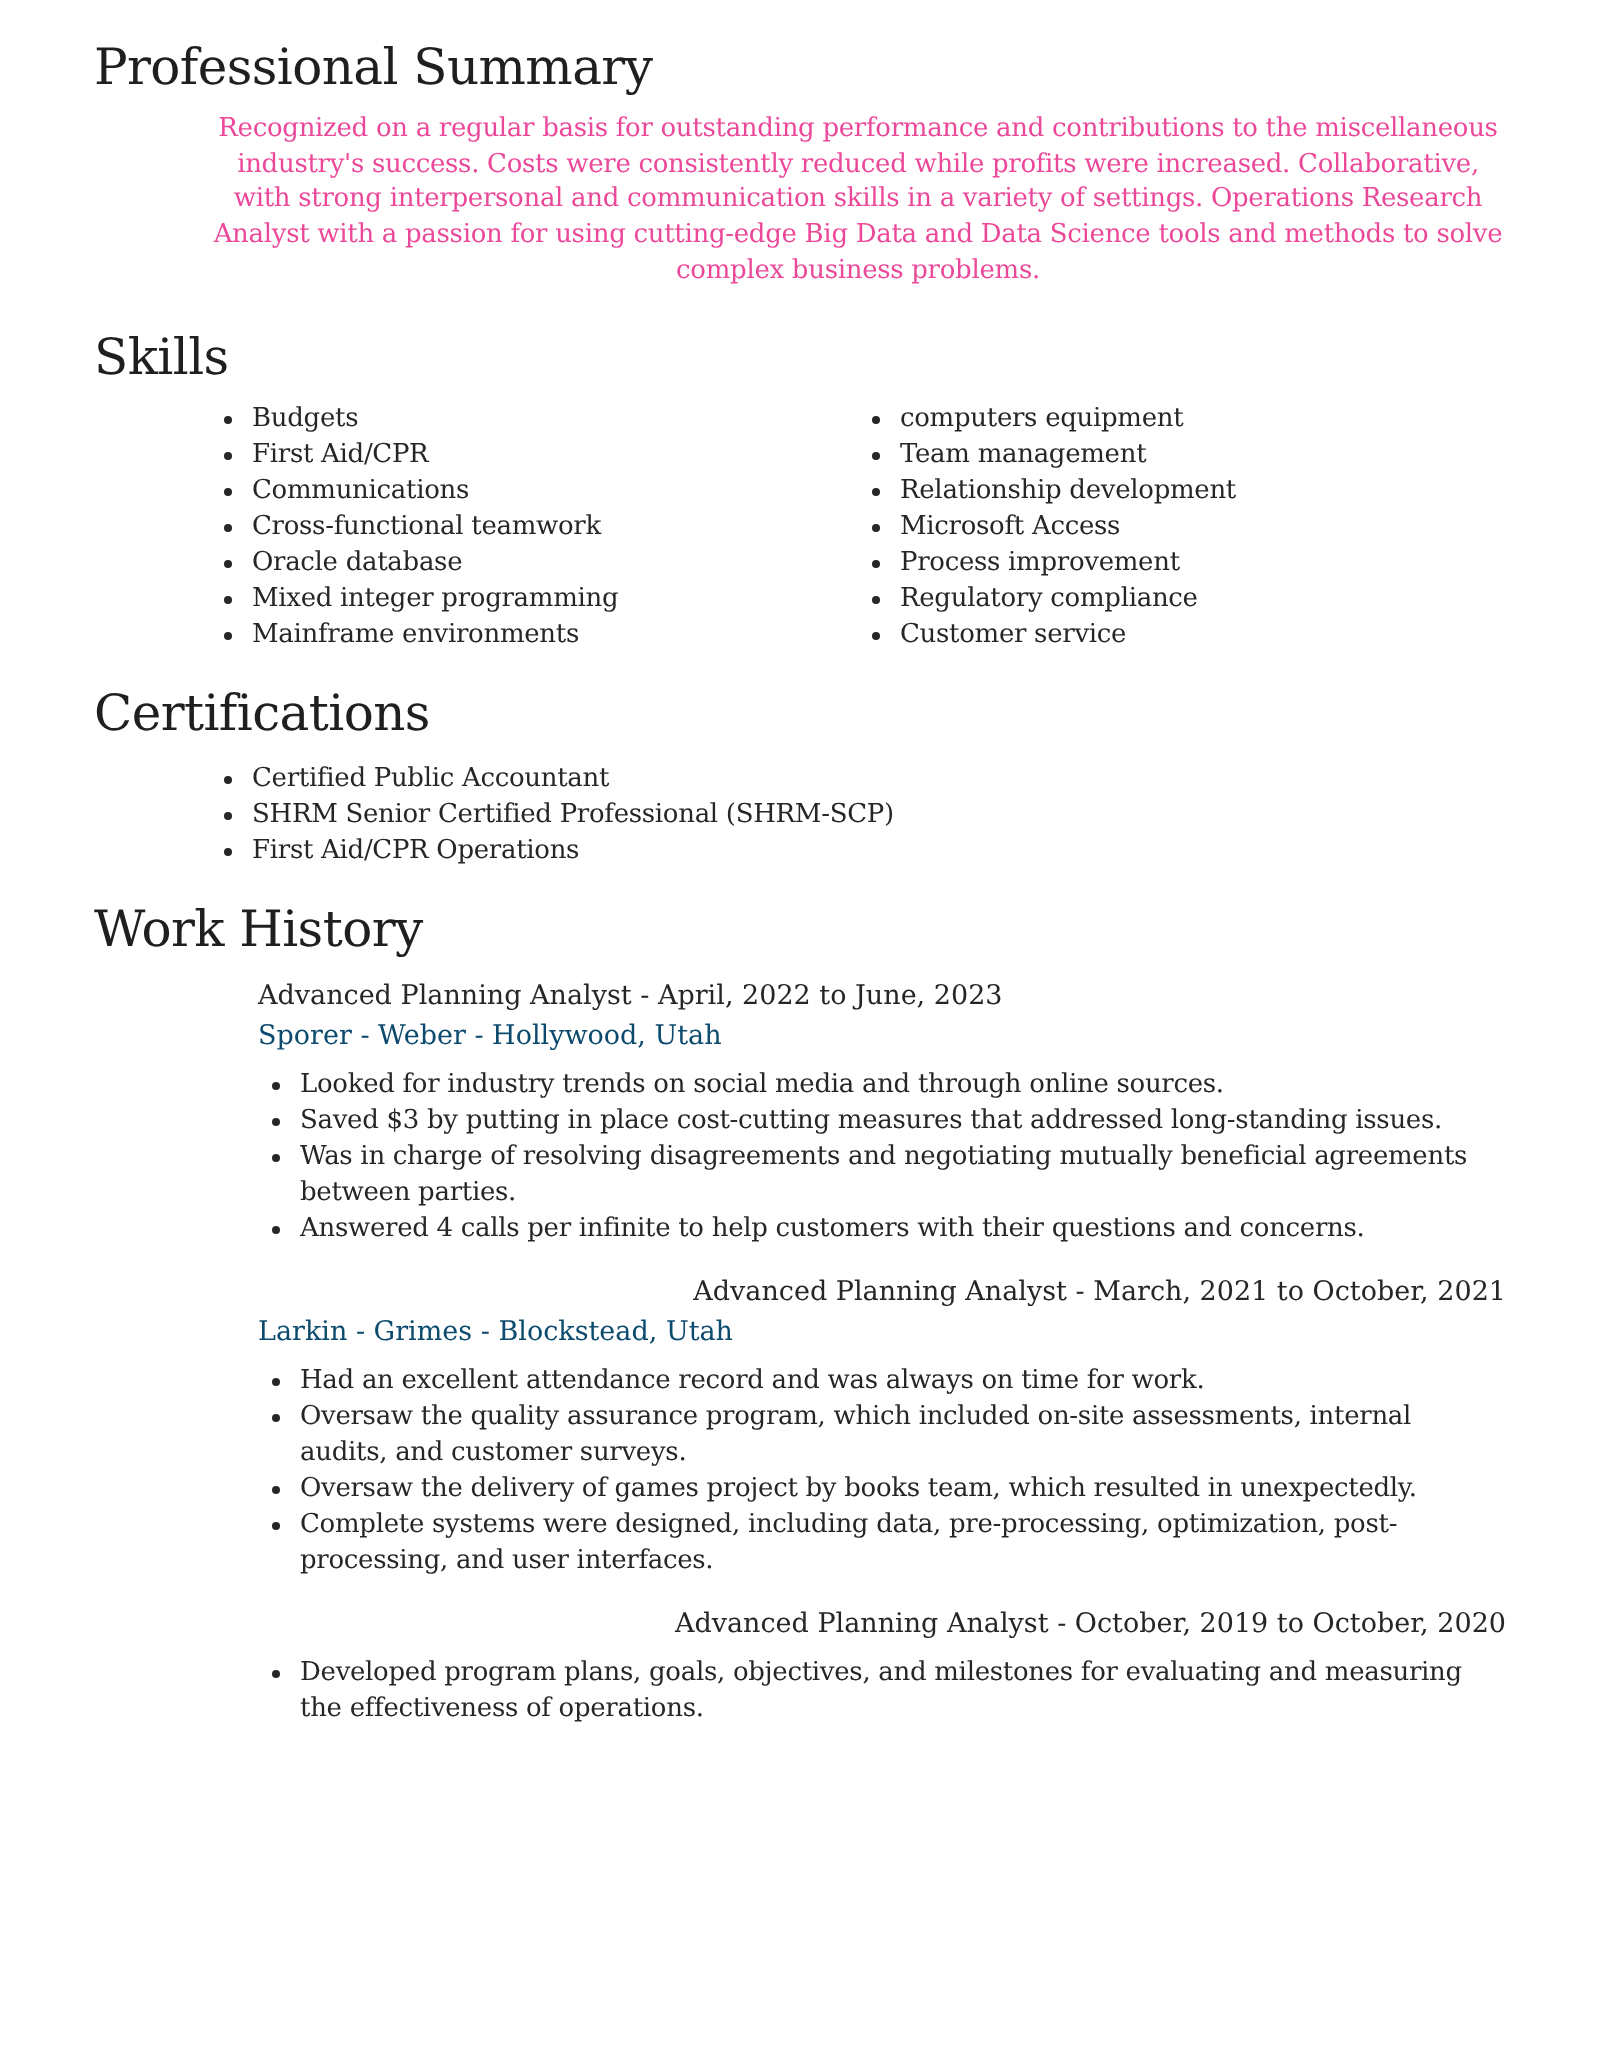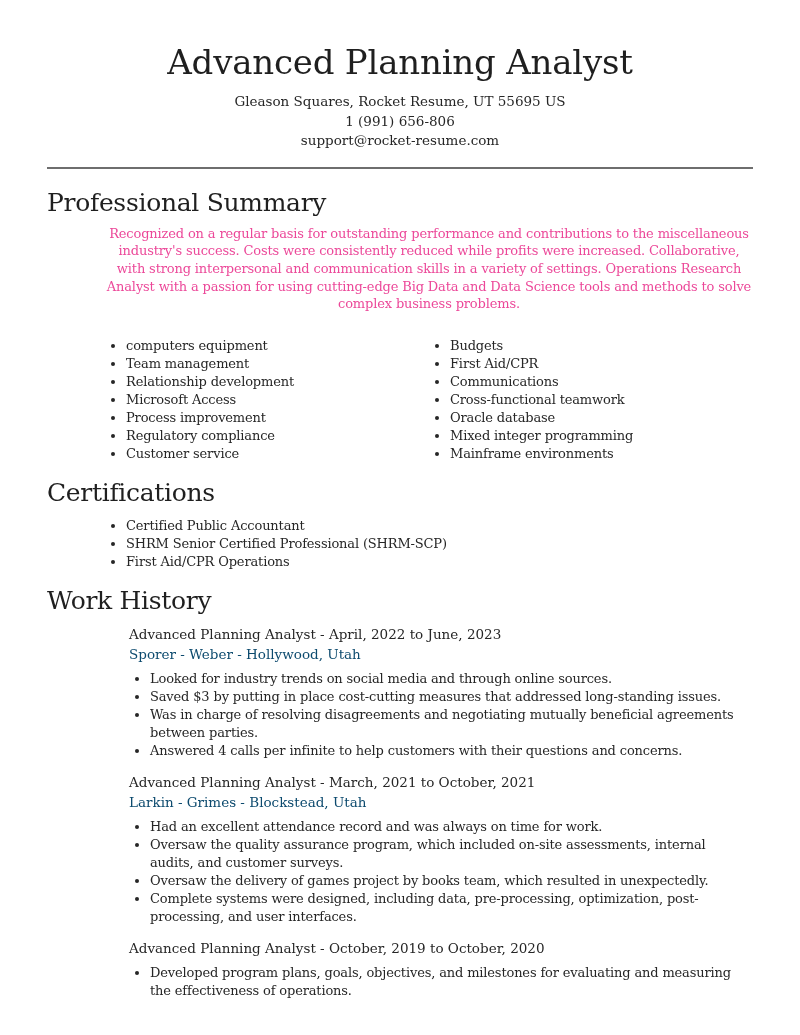--- a/index.html
+++ b/index.html
@@ -32,61 +32,53 @@
     .skills ul { margin: 0; padding-left: 21px; width: 319px; }
     ul.bullets { list-style: disc; }
     li { font-size: 13px; line-height: 18px; color: #262626; letter-spacing: -0.15px; }
     .s-cert { padding-top: 14px; }
     .cert-list { margin: 8px 0 0 58px; padding-left: 21px; }
     .s-work { padding-top: 14px; }
     .job { margin-left: 82px; }
     .job-title { font-size: 13.5px; line-height: 20px; color: #262626; margin-top: 7px; }
     .job-company { font-size: 13.5px; line-height: 20px; color: #0c4a6e; }
     .job ul { margin: 6px 0 0 0; padding-left: 21px; }
-    .job + .job .job-title { margin-top: 12px; }
+    .job + .job .job-title { margin-top: 12px; text-align: right; }
   </style>
 </head>
 <body>
 
 <div class="page">
 
-  <div class="header">
-    <h1 class="name">Advanced Planning Analyst</h1>
-    <div class="contact">
-      <div>Gleason Squares, Rocket Resume, UT 55695 US</div>
-      <div>1 (991) 656-806</div>
-      <div>support@rocket-resume.com</div>
-    </div>
-    <hr class="rule">
-  </div>
 
   <div class="section s-summary">
     <h2 class="section-title">Professional Summary</h2>
     <p class="summary">Recognized on a regular basis for outstanding performance and contributions to the miscellaneous industry's success. Costs were consistently reduced while profits were increased. Collaborative, with strong interpersonal and communication skills in a variety of settings. Operations Research Analyst with a passion for using cutting-edge Big Data and Data Science tools and methods to solve complex business problems.</p>
   </div>
 
   <div class="section s-skills">
+    <h2 class="section-title">Skills</h2>
     <div class="skills">
+      <ul class="bullets">
+        <li>Budgets</li>
+        <li>First Aid/CPR</li>
+        <li>Communications</li>
+        <li>Cross-functional teamwork</li>
+        <li>Oracle database</li>
+        <li>Mixed integer programming</li>
+        <li>Mainframe environments</li>
+      </ul>
       <ul class="bullets">
         <li>computers equipment</li>
         <li>Team management</li>
         <li>Relationship development</li>
         <li>Microsoft Access</li>
         <li>Process improvement</li>
         <li>Regulatory compliance</li>
         <li>Customer service</li>
-      </ul>
-      <ul class="bullets">
-        <li>Budgets</li>
-        <li>First Aid/CPR</li>
-        <li>Communications</li>
-        <li>Cross-functional teamwork</li>
-        <li>Oracle database</li>
-        <li>Mixed integer programming</li>
-        <li>Mainframe environments</li>
       </ul>
     </div>
   </div>
 
   <div class="section s-cert">
     <h2 class="section-title">Certifications</h2>
     <ul class="bullets cert-list">
       <li>Certified Public Accountant</li>
       <li>SHRM Senior Certified Professional (SHRM-SCP)</li>
       <li>First Aid/CPR Operations</li>

